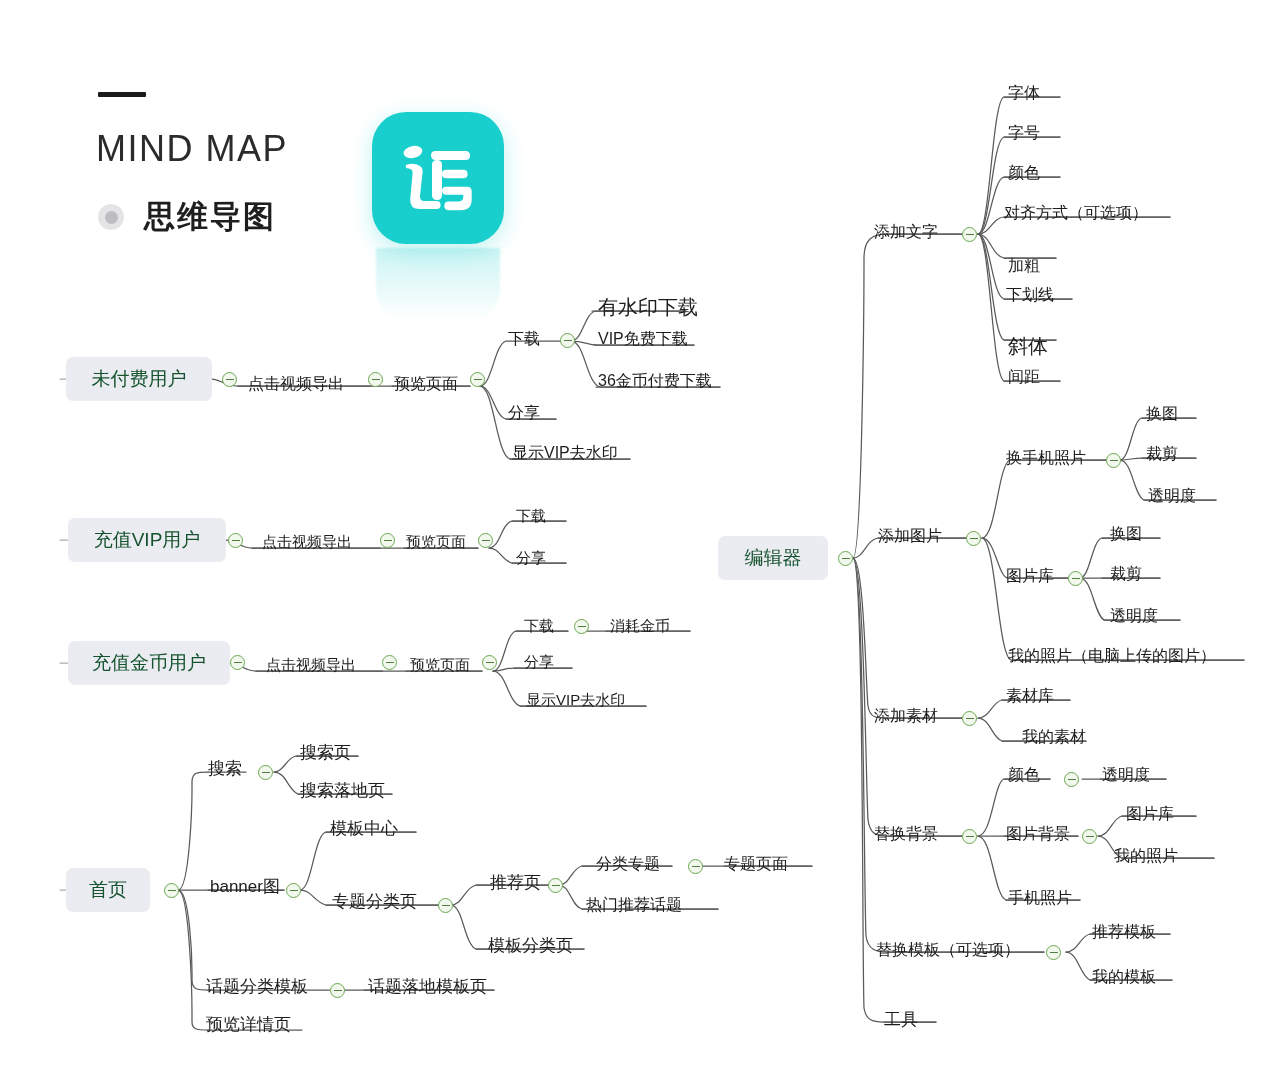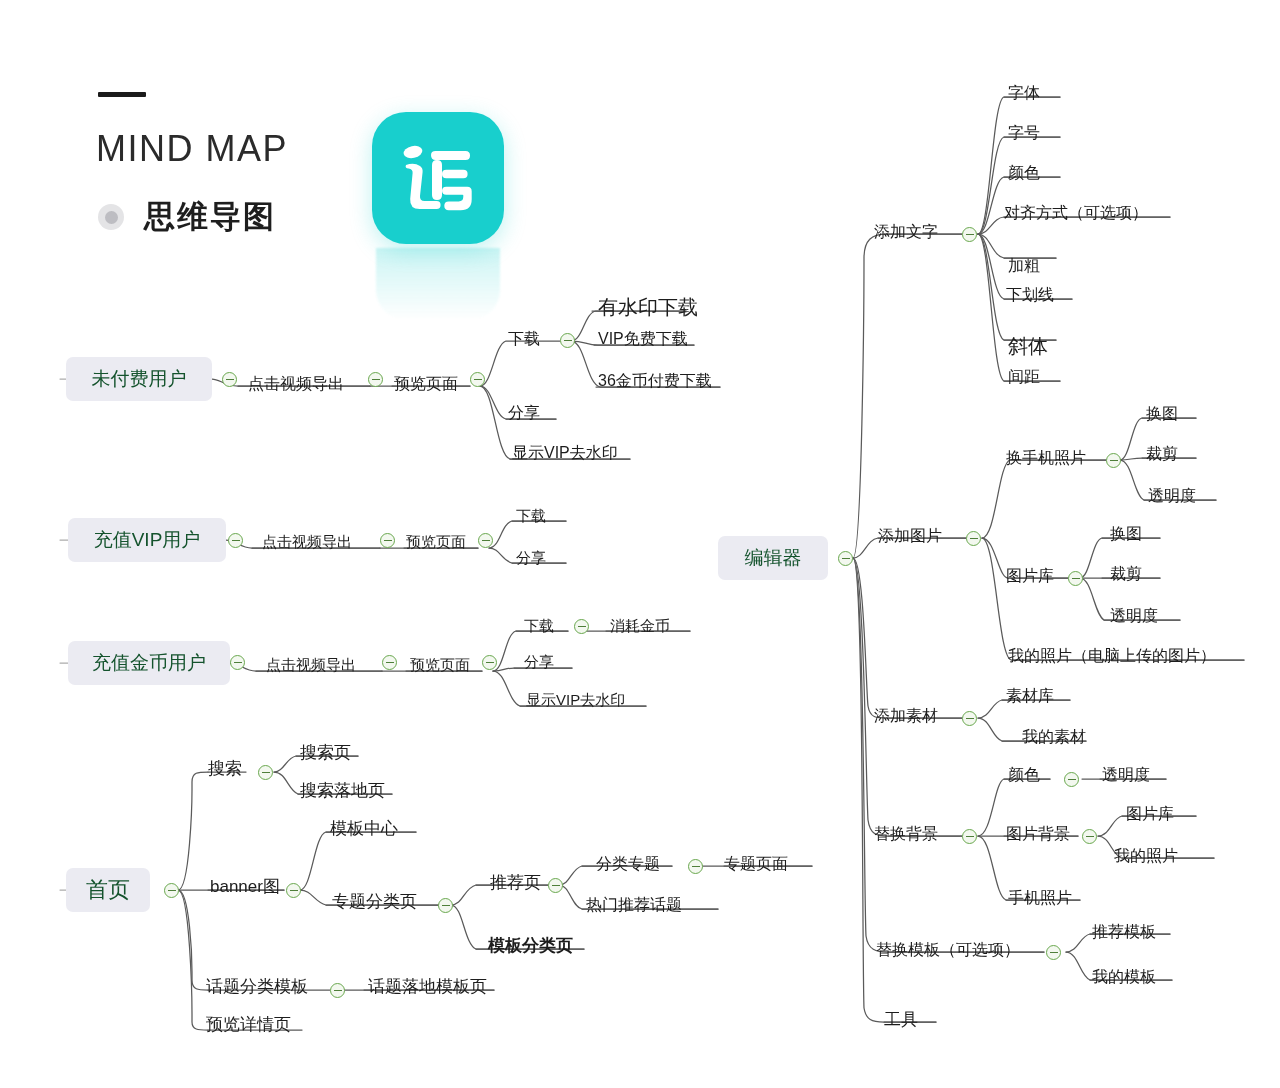--- a/index.html
+++ b/index.html
@@ -337,21 +337,21 @@
 
   <div class="node-box" style="left:66px; top:357px; width:146px; height:44px; font-size:19px;">
     <span>未付费用户</span>
   </div>
   <div class="node-box" style="left:68px; top:518px; width:158px; height:44px; font-size:19px;">
     <span>充值VIP用户</span>
   </div>
   <div class="node-box" style="left:68px; top:641px; width:162px; height:44px; font-size:19px;">
     <span>充值金币用户</span>
   </div>
-  <div class="node-box" style="left:66px; top:868px; width:84px; height:44px; font-size:22px;">
+  <div class="node-box" style="left:66px; top:868px; width:84px; height:44px; font-size:19px;">
     <span>首页</span>
   </div>
   <div class="node-box" style="left:718px; top:536px; width:110px; height:44px; font-size:19px;">
     <span>编辑器</span>
   </div>
 
   <div class="node-text" style="left:248px; top:376px; font-size:16px;">
     <span>点击视频导出</span>
   </div>
   <div class="node-text" style="left:394px; top:376px; font-size:16px;">
@@ -431,21 +431,21 @@
   </div>
   <div class="node-text" style="left:596px; top:856px; font-size:16px;">
     <span>分类专题</span>
   </div>
   <div class="node-text" style="left:724px; top:856px; font-size:16px;">
     <span>专题页面</span>
   </div>
   <div class="node-text" style="left:586px; top:897px; font-size:16px;">
     <span>热门推荐话题</span>
   </div>
-  <div class="node-text" style="left:488px; top:937px; font-size:17px;font-weight:bold;">
+  <div class="node-text" style="left:488px; top:937px; font-size:17px;">
     <span>模板分类页</span>
   </div>
   <div class="node-text" style="left:206px; top:978px; font-size:17px;">
     <span>话题分类模板</span>
   </div>
   <div class="node-text" style="left:368px; top:978px; font-size:17px;">
     <span>话题落地模板页</span>
   </div>
   <div class="node-text" style="left:206px; top:1016px; font-size:17px;">
     <span>预览详情页</span>

